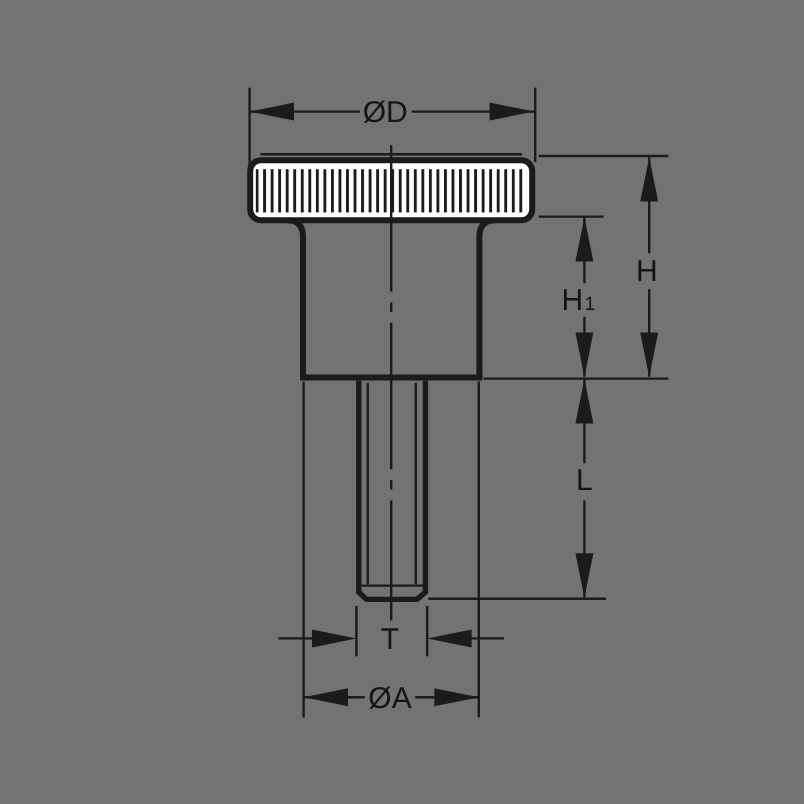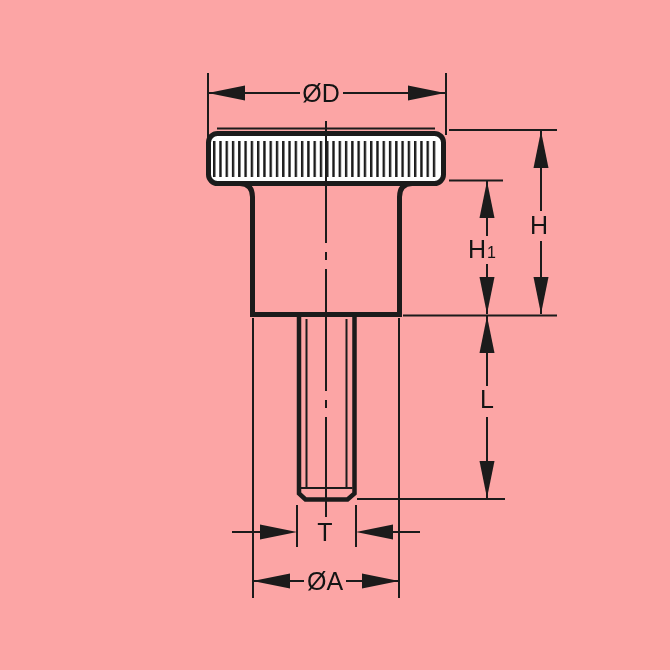--- a/index.html
+++ b/index.html
@@ -1,16 +1,16 @@
 <!DOCTYPE html>
 <html><head>
 <meta charset="utf-8">
 <style>
   html,body{margin:0;padding:0;background:#ffffff;}
-  .canvas{position:relative;width:670px;height:670px;background:#fca5a5;overflow:hidden;}
+  .canvas{position:relative;width:670px;height:670px;background:#737373;overflow:hidden;}
   svg{display:block;}
   .s5{stroke:#1b1b1b;stroke-width:5;fill:none;stroke-linejoin:round;}
   .s45{stroke:#1b1b1b;stroke-width:4.5;fill:none;stroke-linejoin:miter;}
   .s2{stroke:#1b1b1b;stroke-width:2;fill:none;}
   .headfill{fill:#ffffff;}
   .cl{stroke:#1b1b1b;stroke-width:2;fill:none;stroke-dasharray:122 9 8 9;}
   .fil{fill:#1b1b1b;stroke:none;}
   .lbl{font-family:"Liberation Sans", sans-serif;font-size:25px;fill:#141414;text-anchor:middle;}
   .lbl-sub{font-family:"Liberation Sans", sans-serif;font-size:16px;fill:#141414;text-anchor:start;}
 </style>

